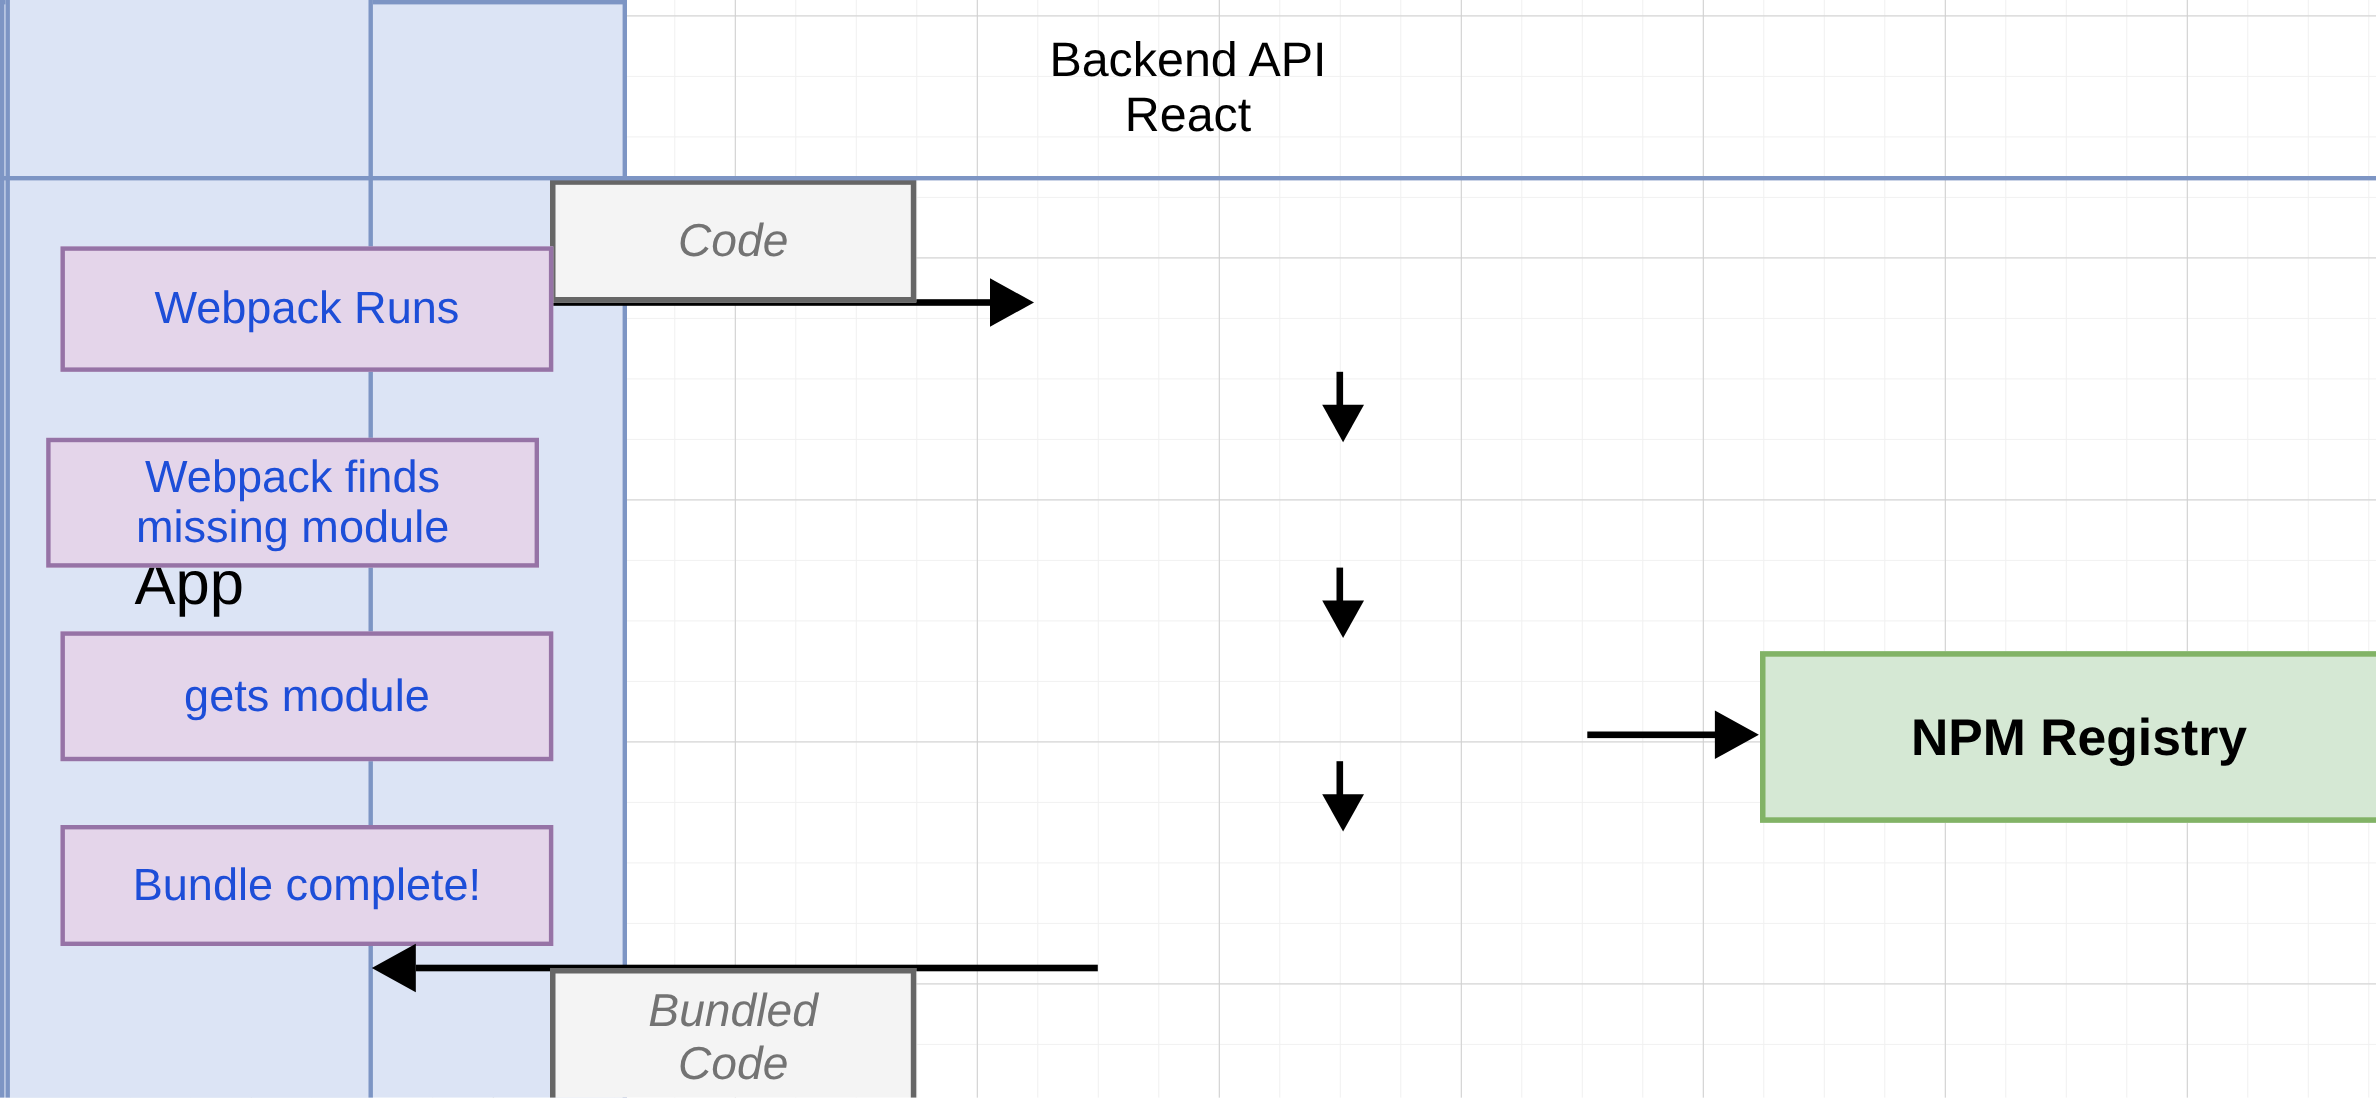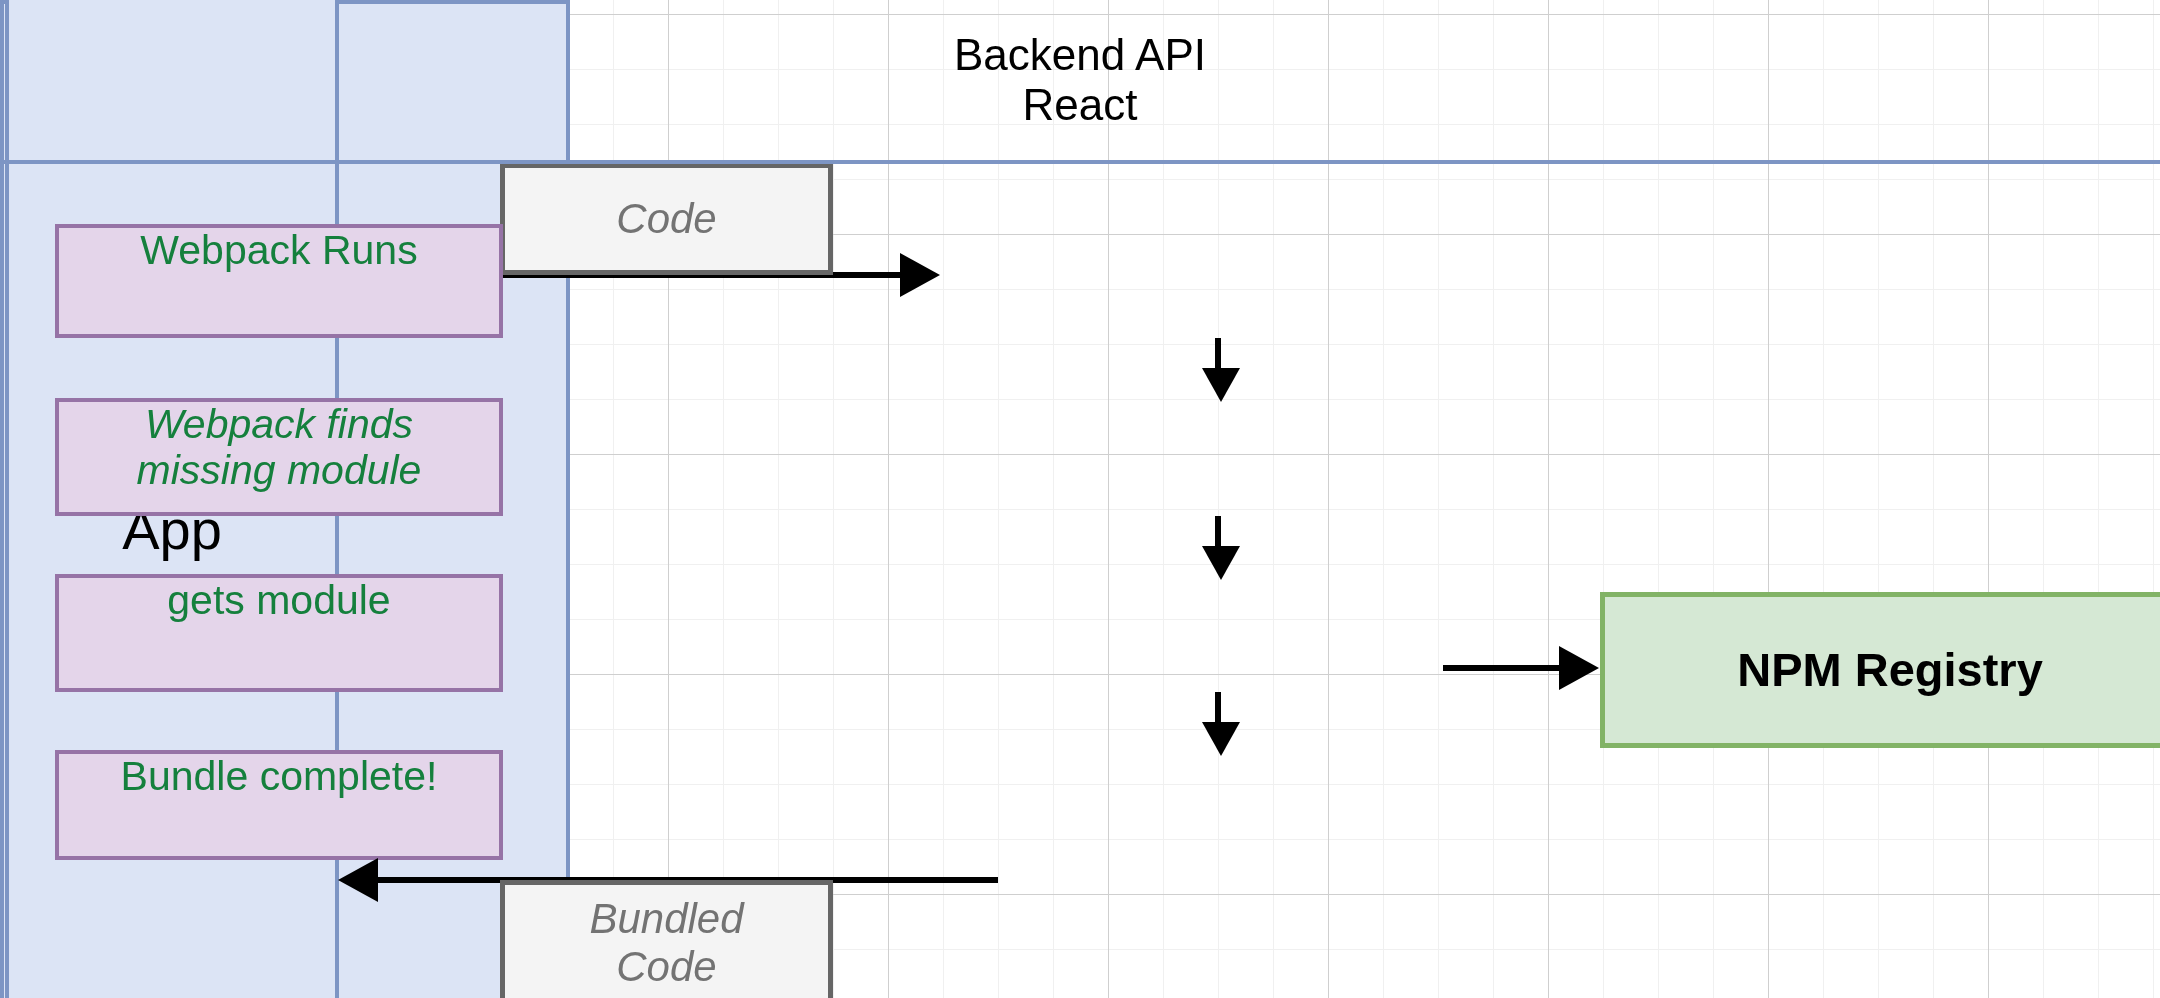--- a/index.html
+++ b/index.html
@@ -76,30 +76,30 @@
     color: #000;
   }
 
   
   .proc {
     position: absolute;
     box-sizing: border-box;
     background: #e4d5ea;
     border: 4px solid #9673a6;
     display: flex;
-    align-items: flex-start;
+    align-items: center;
     justify-content: center;
     text-align: center;
     font-size: 41px;
     line-height: 1.12;
-    color: #15803d;
+    color: #1d4ed8;
     white-space: nowrap;
   }
   #proc-webpack-runs   { left: 55px; top: 224px; width: 448px; height: 114px; }
-  #proc-webpack-finds  { left: 55px; top: 398px; width: 448px; height: 118px; font-style: italic; }
+  #proc-webpack-finds  { left: 42px; top: 398px; width: 448px; height: 118px; }
   #proc-npm-install    { left: 55px; top: 574px; width: 448px; height: 118px; }
   #proc-bundle-done    { left: 55px; top: 750px; width: 448px; height: 110px; }
 
   
   #npm-registry {
     left: 1600px;
     top: 592px;
     width: 580px;
     height: 156px;
     background: #d5e8d4;

